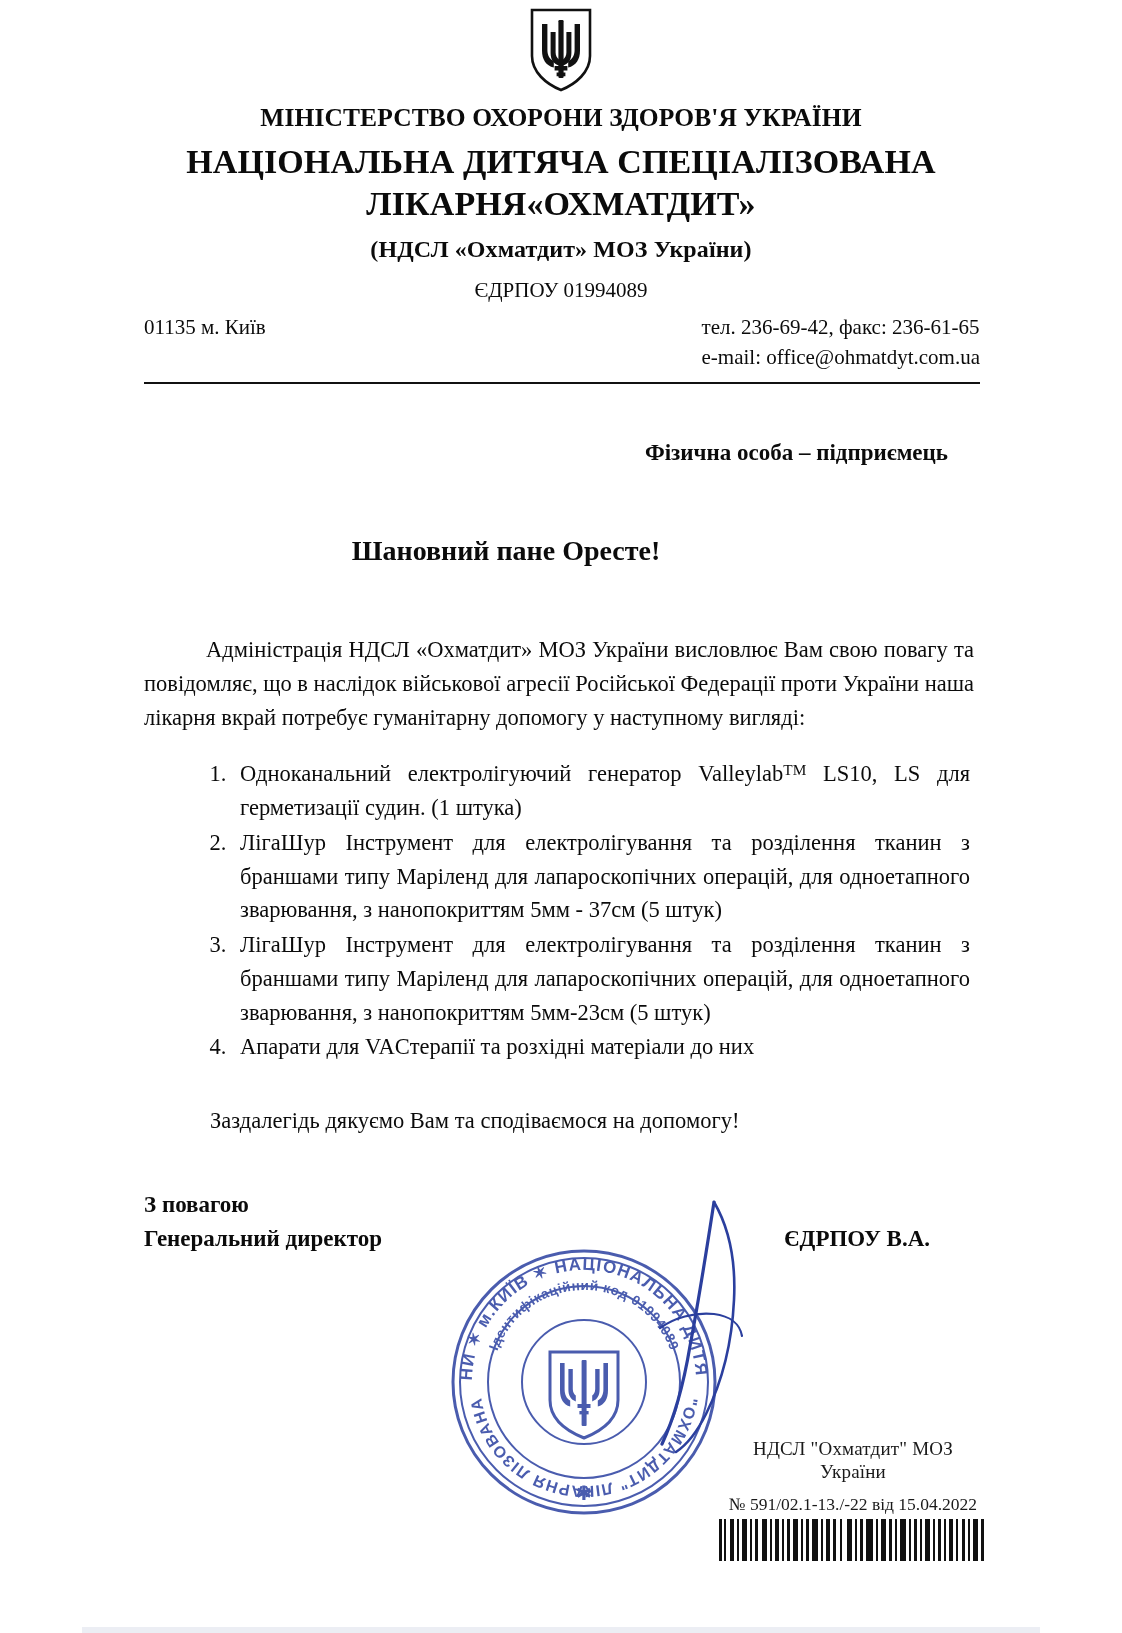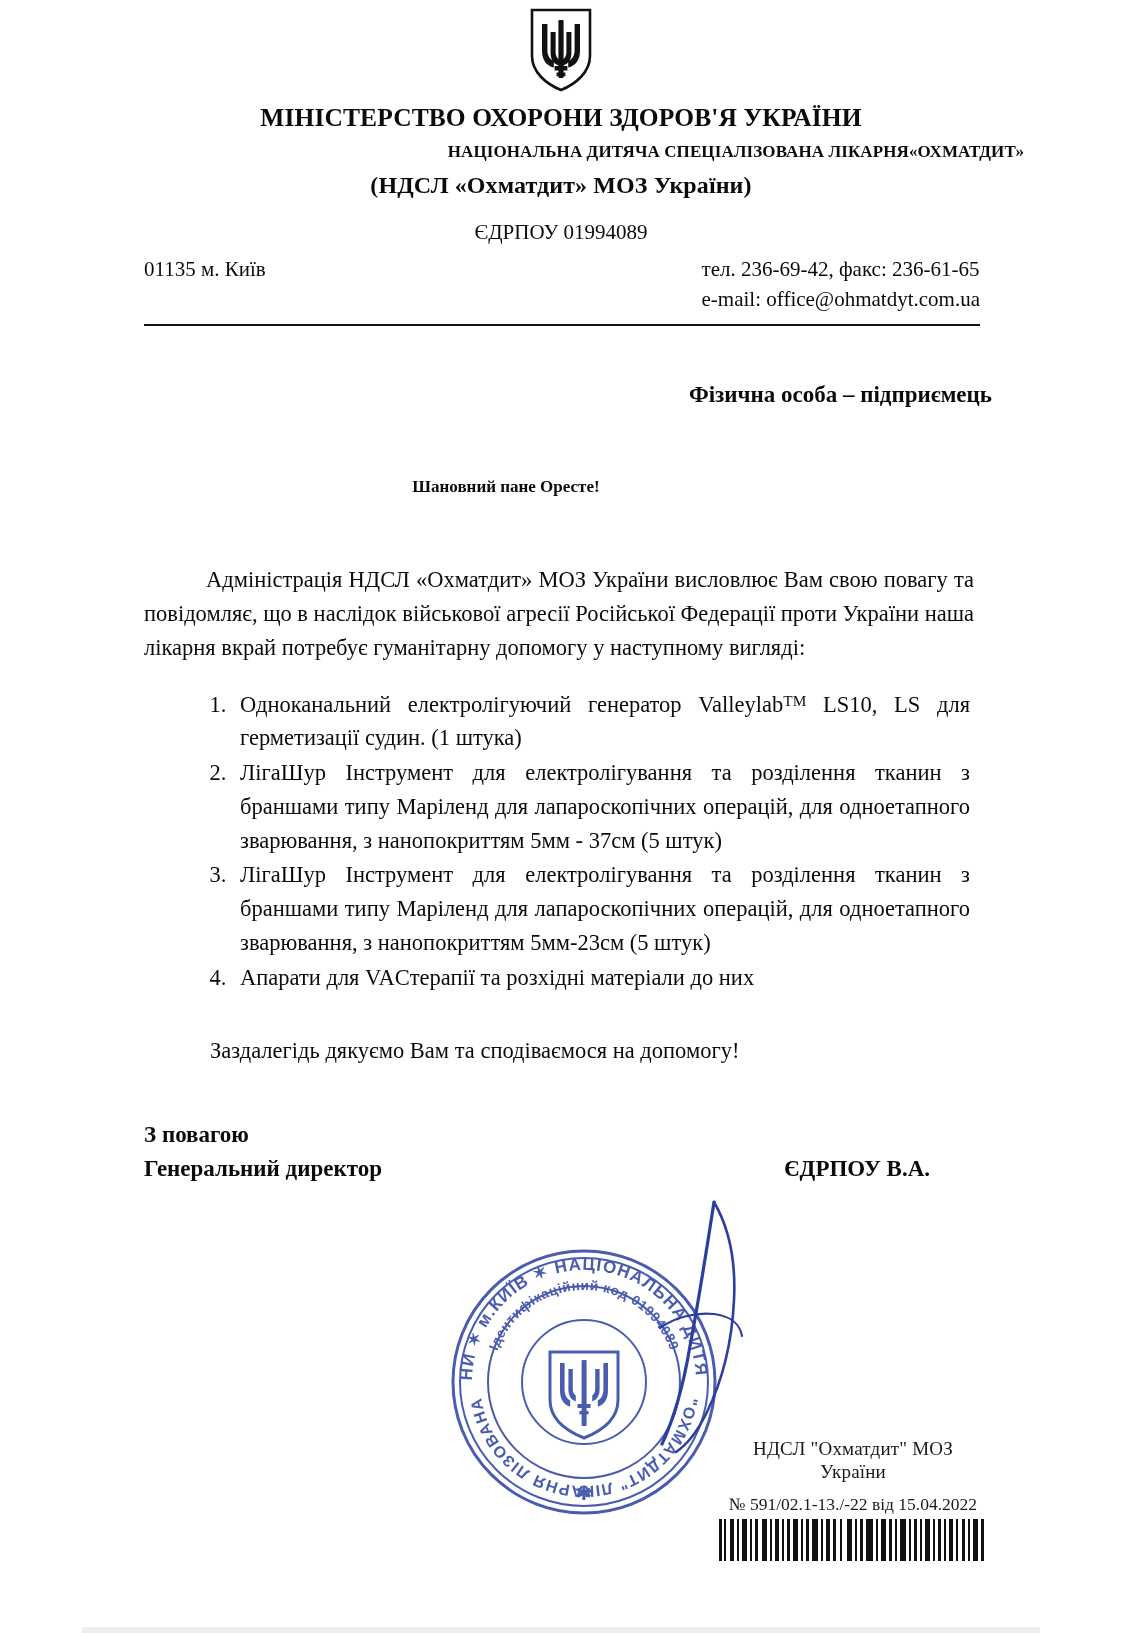--- a/index.html
+++ b/index.html
@@ -44,28 +44,27 @@
     letter-spacing: 0.1px;
     line-height: 1.25;
   }
 
   .org-line-1 {
     font-size: 25.5px;
     margin: 0 0 7px 0;
   }
 
   .org-line-2 {
-    font-size: 17px;
-    margin: 0 16px 8px 0;
-    text-align: right;
+    font-size: 34px;
+    margin: 0 0 8px 0;
   }
 
   .org-line-3 {
     font-size: 24px;
-    margin: 0 0 20px 0;
+    margin: 0 0 14px 0;
   }
 
   .edrpou {
     font-size: 21px;
     font-weight: normal;
     margin: 0 0 10px 0;
   }
 
   .contact-grid {
     display: flex;
@@ -84,33 +83,33 @@
   }
 
   .header-rule {
     border: none;
     border-top: 2.5px solid #111;
     margin: 9px 60px 0 62px;
   }
 
   
   .addressee {
-    margin: 52px 48px 0 0;
+    margin: 52px 92px 0 0;
     text-align: right;
     font-weight: bold;
     font-size: 23px;
     line-height: 1.45;
   }
 
   
   .salutation {
     margin: 66px 0 0 0;
     text-align: center;
     font-weight: bold;
-    font-size: 17px;
+    font-size: 28px;
     padding-right: 110px;
   }
 
   
   .body-block {
     margin: 66px 66px 0 62px;
     font-size: 22.5px;
     line-height: 1.52;
     text-align: justify;
     text-justify: inter-word;

